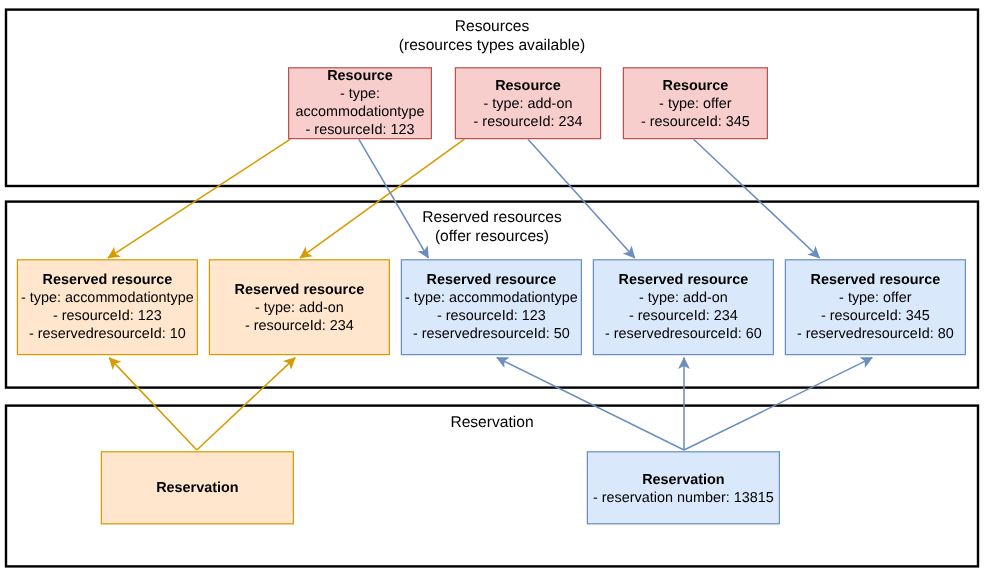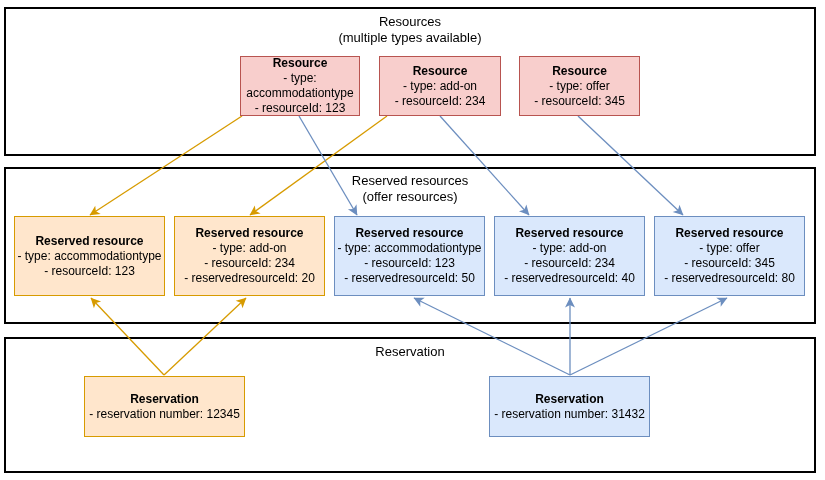--- a/index.html
+++ b/index.html
@@ -36,21 +36,21 @@
   .node.orange{background:var(--orange-fill);  border:1px solid var(--orange-border);}
   .node.blue  {background:var(--blue-fill);    border:1px solid var(--blue-border);}
 </style>
 </head>
 <body>
 
 <div id="canvas">
 
   <div class="section" style="left:4px;top:7px;width:812px;height:149px;padding-top:5px;">
     <div class="section-title">Resources</div>
-    <div class="section-title">(multiple types available)</div>
+    <div class="section-title">(resources types available)</div>
   </div>
 
   <div class="section" style="left:4px;top:167px;width:812px;height:157px;padding-top:4px;">
     <div class="section-title">Reserved resources</div>
     <div class="section-title">(offer resources)</div>
   </div>
 
   <div class="section" style="left:4px;top:337px;width:812px;height:136px;padding-top:5px;">
     <div class="section-title">Reservation</div>
   </div>
@@ -91,53 +91,52 @@
   <div class="node pink" style="left:519px;top:56px;width:121px;height:60px;">
     <div class="node-title">Resource</div>
     <div class="node-line">- type: offer</div>
     <div class="node-line">- resourceId: 345</div>
   </div>
 
   <div class="node orange" style="left:14px;top:216px;width:151px;height:80px;">
     <div class="node-title">Reserved resource</div>
     <div class="node-line">- type: accommodationtype</div>
     <div class="node-line">- resourceId: 123</div>
+    <div class="node-line">- reservedresourceId: 10</div>
   </div>
 
   <div class="node orange" style="left:174px;top:216px;width:151px;height:80px;">
     <div class="node-title">Reserved resource</div>
     <div class="node-line">- type: add-on</div>
     <div class="node-line">- resourceId: 234</div>
-    <div class="node-line">- reservedresourceId: 20</div>
   </div>
 
   <div class="node blue" style="left:334px;top:216px;width:151px;height:80px;">
     <div class="node-title">Reserved resource</div>
     <div class="node-line">- type: accommodationtype</div>
     <div class="node-line">- resourceId: 123</div>
     <div class="node-line">- reservedresourceId: 50</div>
   </div>
 
   <div class="node blue" style="left:494px;top:216px;width:151px;height:80px;">
     <div class="node-title">Reserved resource</div>
     <div class="node-line">- type: add-on</div>
     <div class="node-line">- resourceId: 234</div>
-    <div class="node-line">- reservedresourceId: 40</div>
+    <div class="node-line">- reservedresourceId: 60</div>
   </div>
 
   <div class="node blue" style="left:654px;top:216px;width:151px;height:80px;">
     <div class="node-title">Reserved resource</div>
     <div class="node-line">- type: offer</div>
     <div class="node-line">- resourceId: 345</div>
     <div class="node-line">- reservedresourceId: 80</div>
   </div>
 
   <div class="node orange" style="left:84px;top:376px;width:161px;height:61px;">
     <div class="node-title">Reservation</div>
-    <div class="node-line">- reservation number: 12345</div>
   </div>
 
   <div class="node blue" style="left:489px;top:376px;width:161px;height:61px;">
     <div class="node-title">Reservation</div>
-    <div class="node-line">- reservation number: 31432</div>
+    <div class="node-line">- reservation number: 13815</div>
   </div>
 
 </div>
 
 </body></html>

